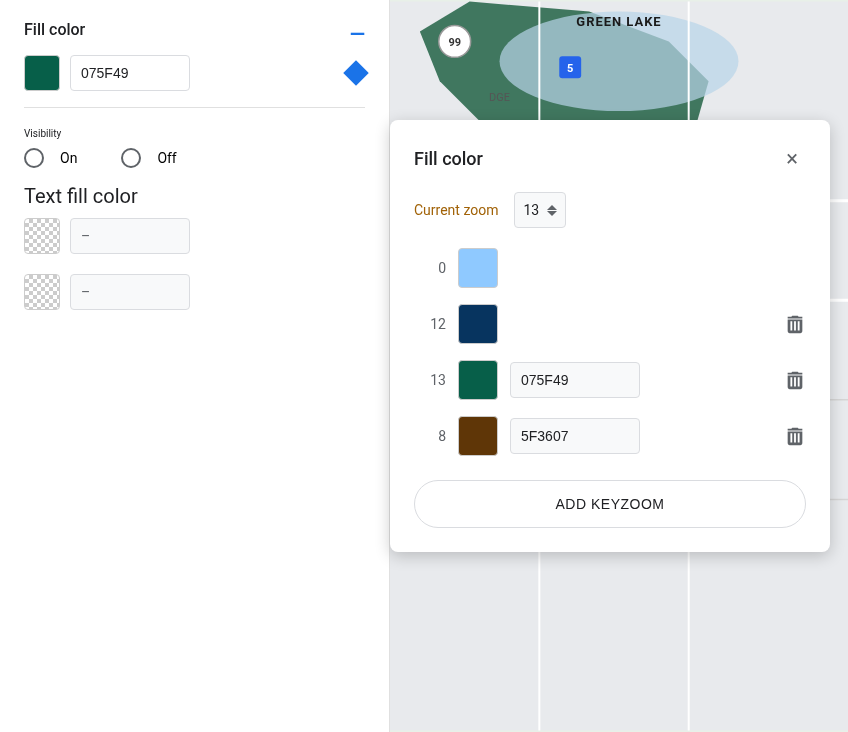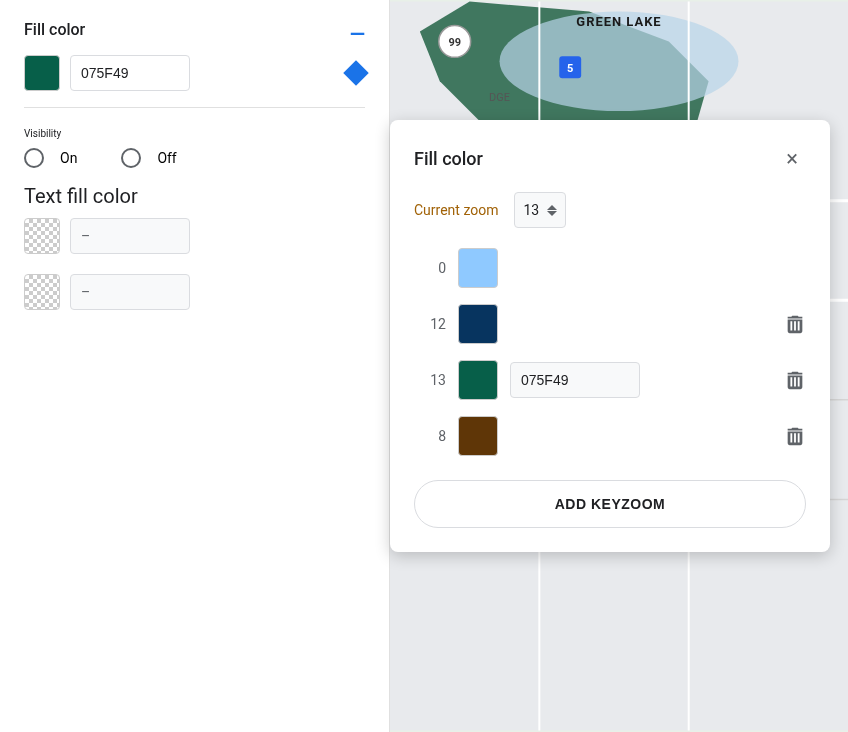--- a/index.html
+++ b/index.html
@@ -289,21 +289,21 @@
       fill: #5f6368;
     }
 
     .add-keyzoom-btn {
       width: 100%;
       height: 48px;
       border: 1px solid #dadce0;
       border-radius: 24px;
       background: #fff;
       font-size: 14px;
-      font-weight: 700;
+      font-weight: 400;
       letter-spacing: 0.5px;
       color: #202124;
       cursor: pointer;
       margin-top: 8px;
       text-transform: uppercase;
     }
   </style>
 </head>
 <body>
 
@@ -424,20 +424,21 @@
         <input class="popup-color-input" type="text" readonly="" value="075F49" style="">
         <div class="delete-btn">
           <svg class="trash-icon" viewBox="0 0 24 24" xmlns="http://www.w3.org/2000/svg">
         <path d="M9 3h6l1 1h4v2H4V4h4l1-1zm-5 4h16v13a2 2 0 0 1-2 2H6a2 2 0 0 1-2-2V7zm3 2v10h2V9H7zm4 0v10h2V9h-2zm4 0v10h2V9h-2z" fill="#5f6368"></path>
       </svg>
         </div>
       </div>
       <div class="color-row">
         <span class="zoom-num">8</span>
         <div class="popup-color-swatch" style="background: rgb(95, 54, 7);"></div>
+        <input class="popup-color-input" type="text" readonly="" value="5F3607" style="">
         <div class="delete-btn">
           <svg class="trash-icon" viewBox="0 0 24 24" xmlns="http://www.w3.org/2000/svg">
         <path d="M9 3h6l1 1h4v2H4V4h4l1-1zm-5 4h16v13a2 2 0 0 1-2 2H6a2 2 0 0 1-2-2V7zm3 2v10h2V9H7zm4 0v10h2V9h-2zm4 0v10h2V9h-2z" fill="#5f6368"></path>
       </svg>
         </div>
       </div>
     </div>
 
   <button class="add-keyzoom-btn">ADD KEYZOOM</button>
 </div>

